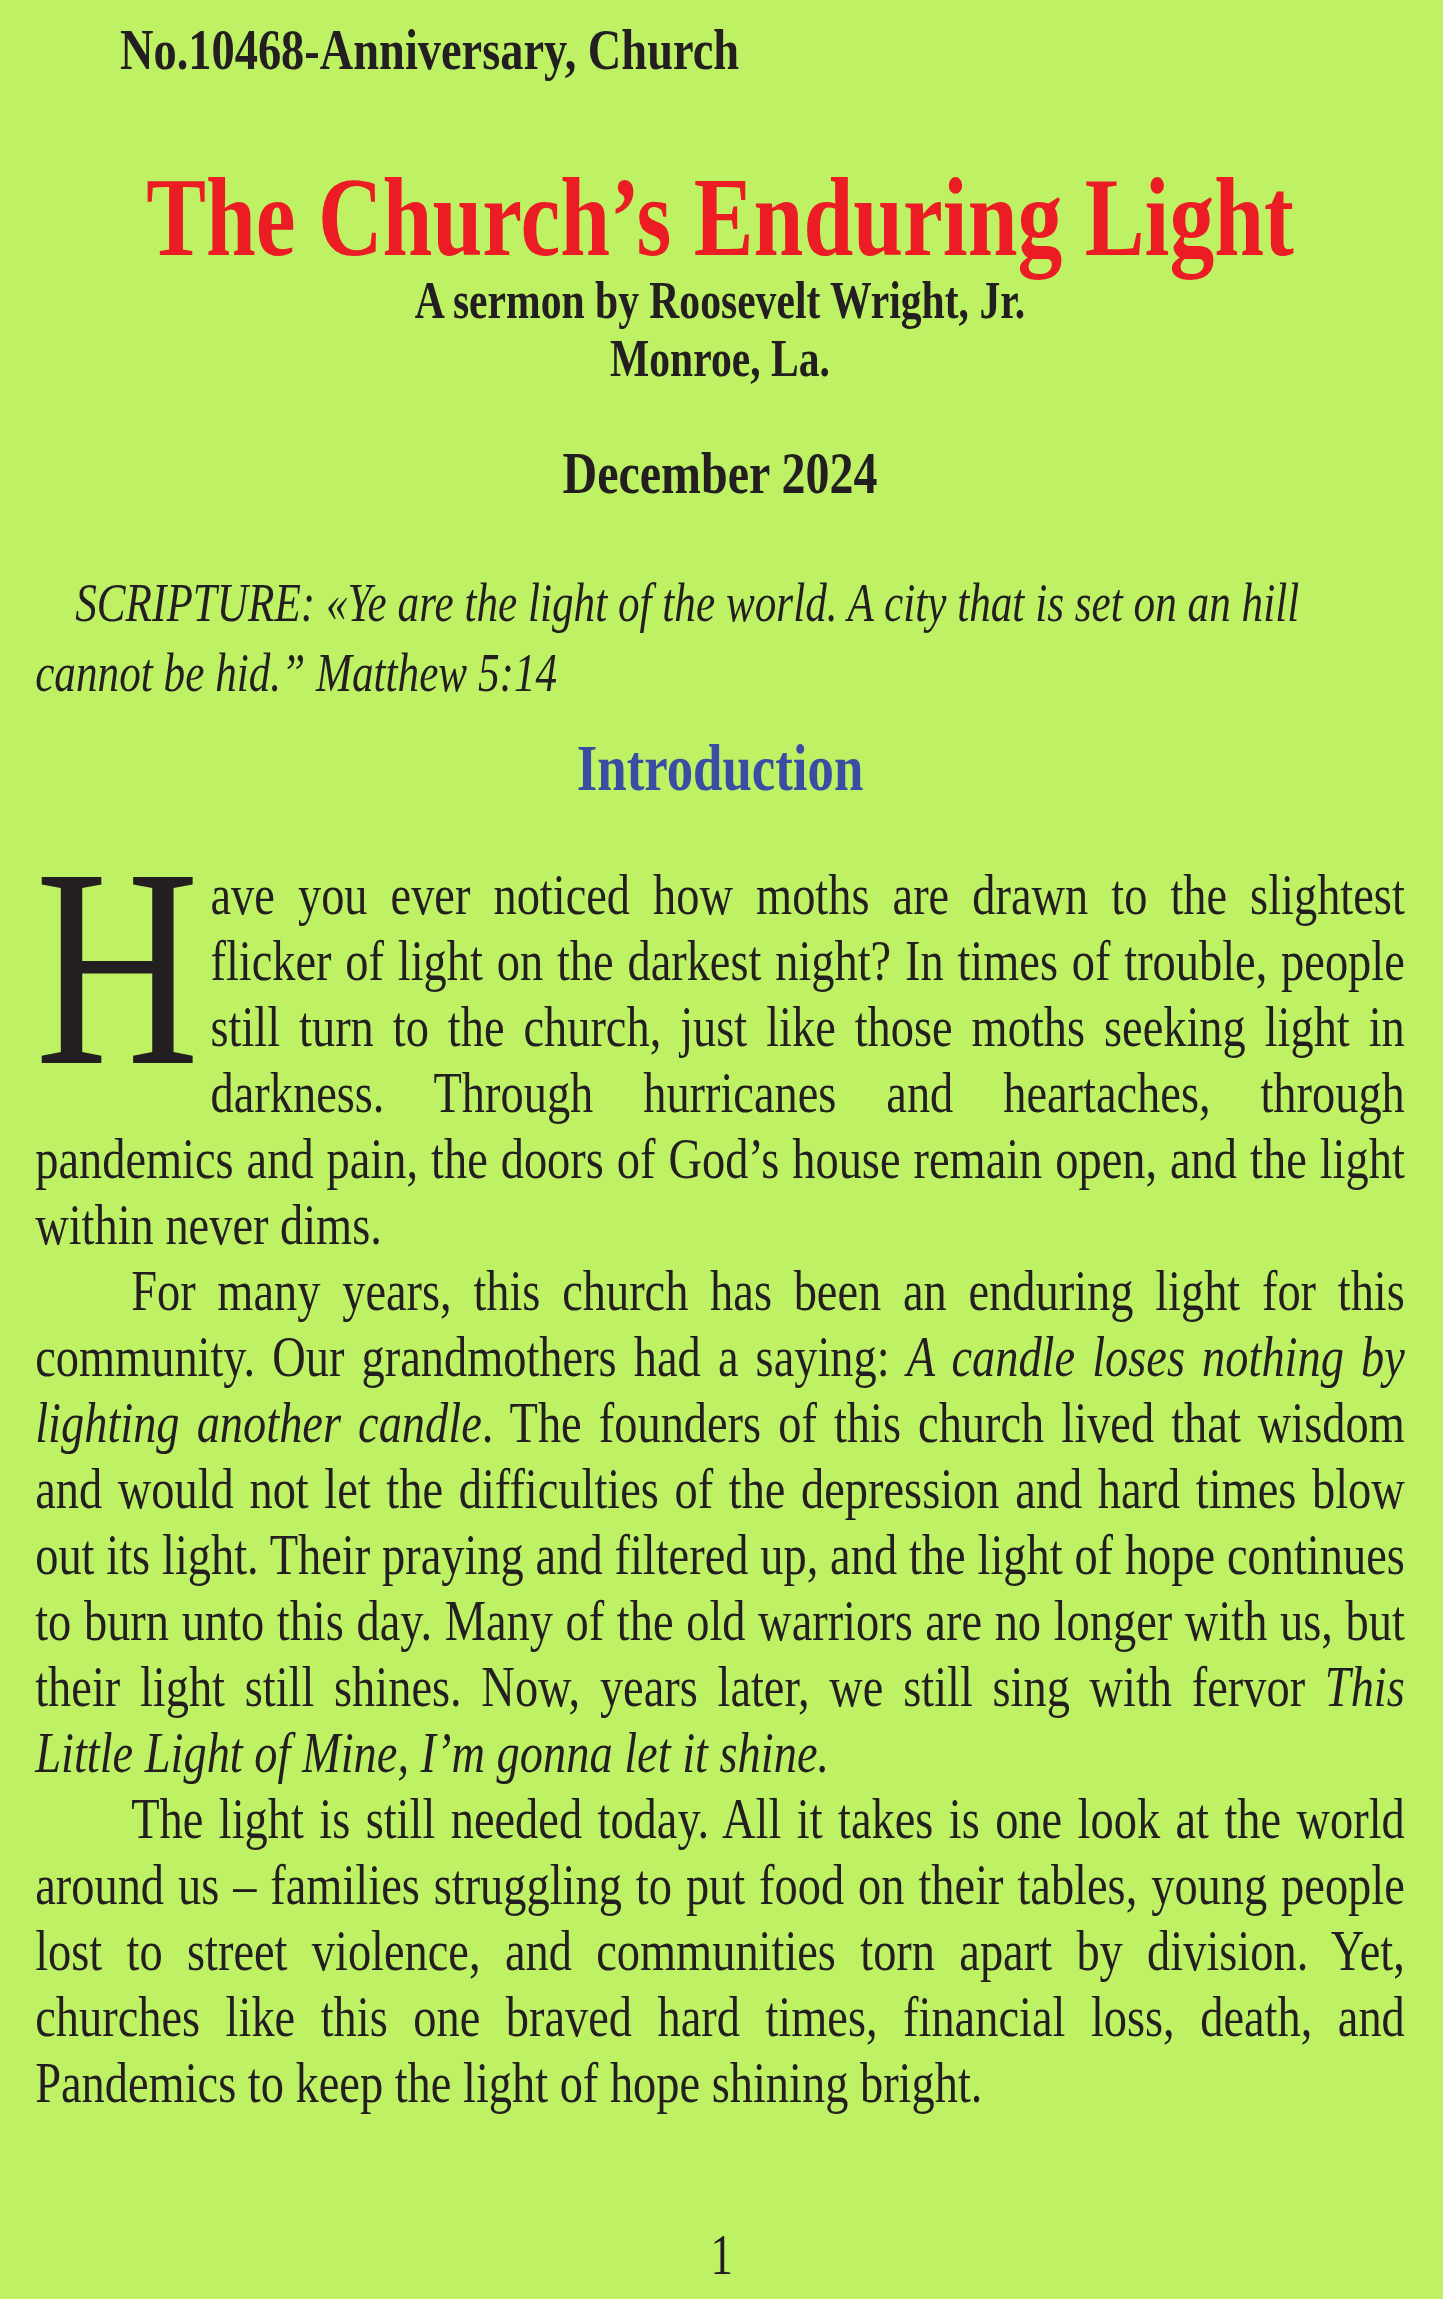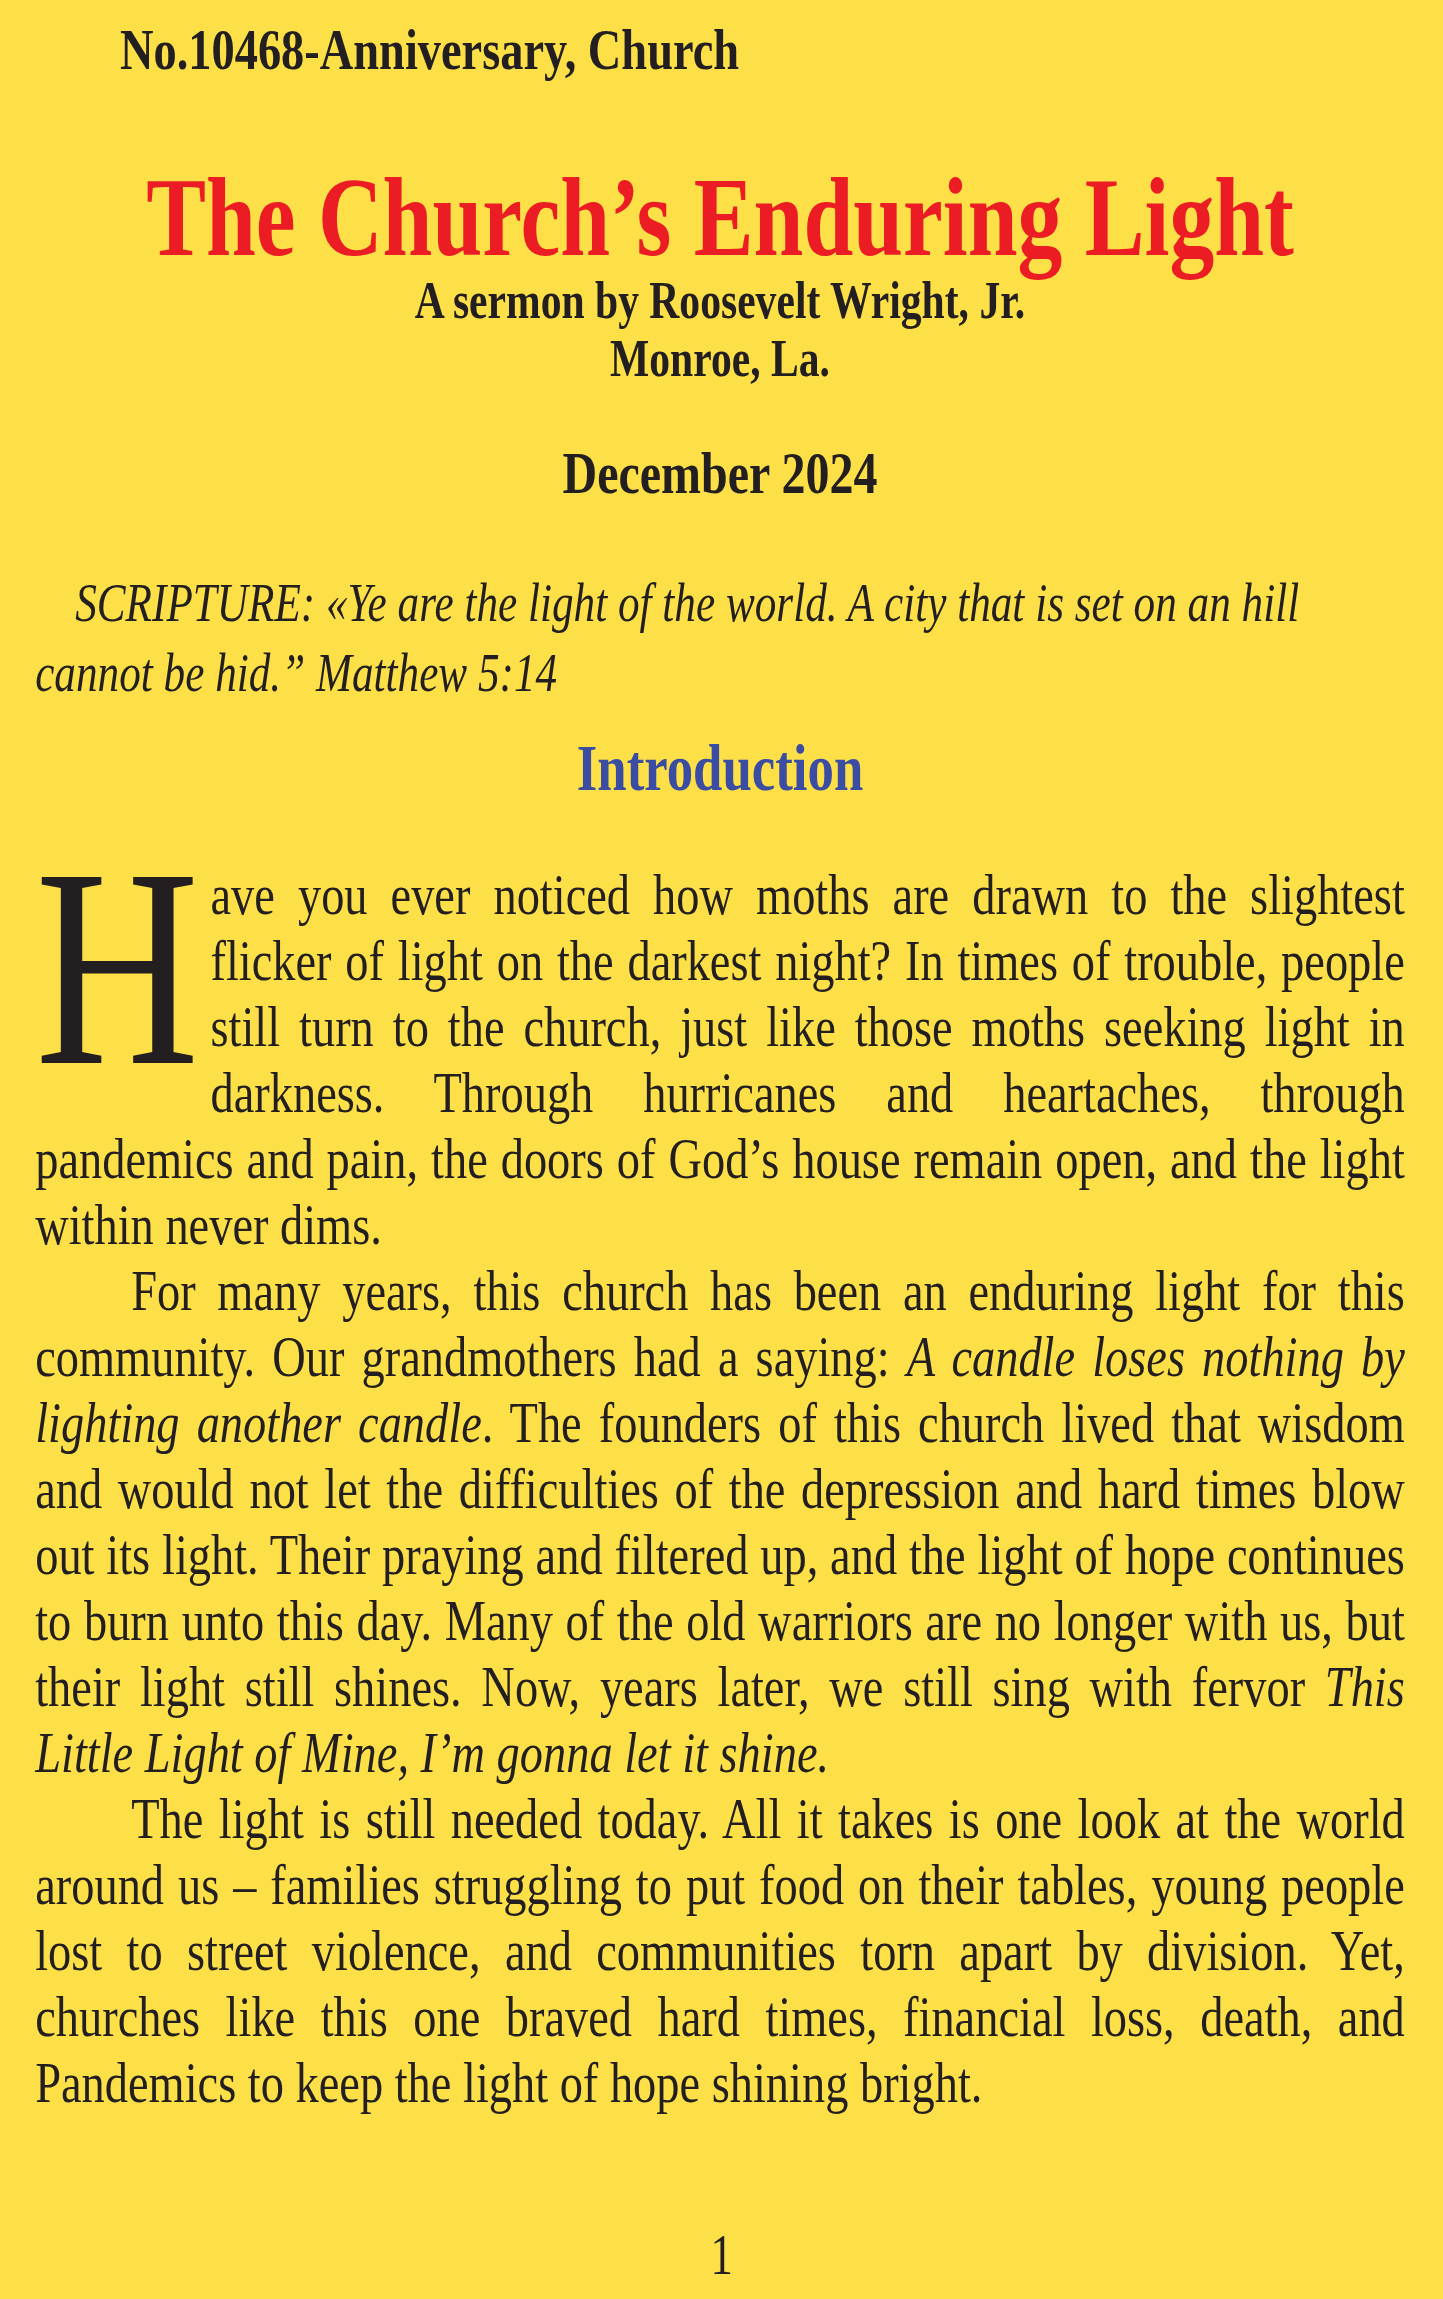--- a/index.html
+++ b/index.html
@@ -1,20 +1,20 @@
 <!DOCTYPE html>
 <html><head>
 <meta charset="utf-8">
 <style>
   html, body { margin: 0; padding: 0; background: #ffffff; }
   .page {
     position: relative;
     width: 1443px;
     height: 2299px;
-    background: #fde047;
+    background: #bef264;
     overflow: hidden;
     font-family: "Liberation Serif", serif;
     color: #231F20;
   }
   
   .squeeze {
     width: 1804px;
     transform: scaleX(0.8);
     transform-origin: top left;
   }

